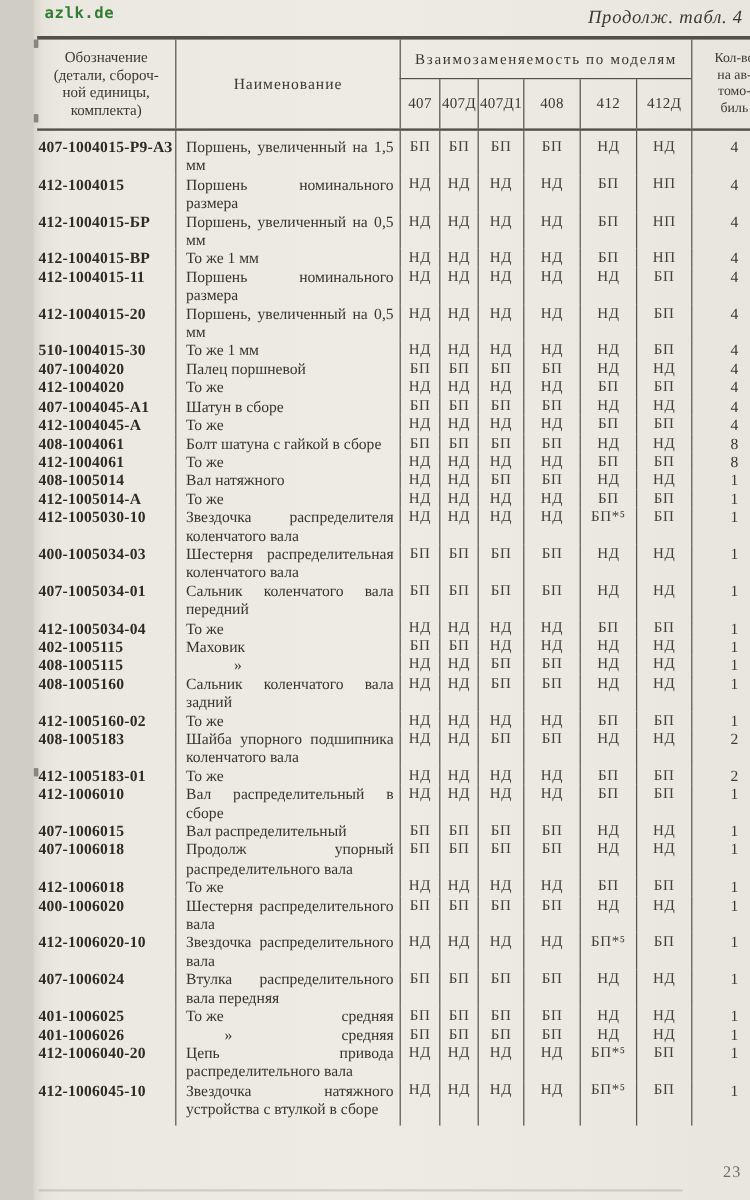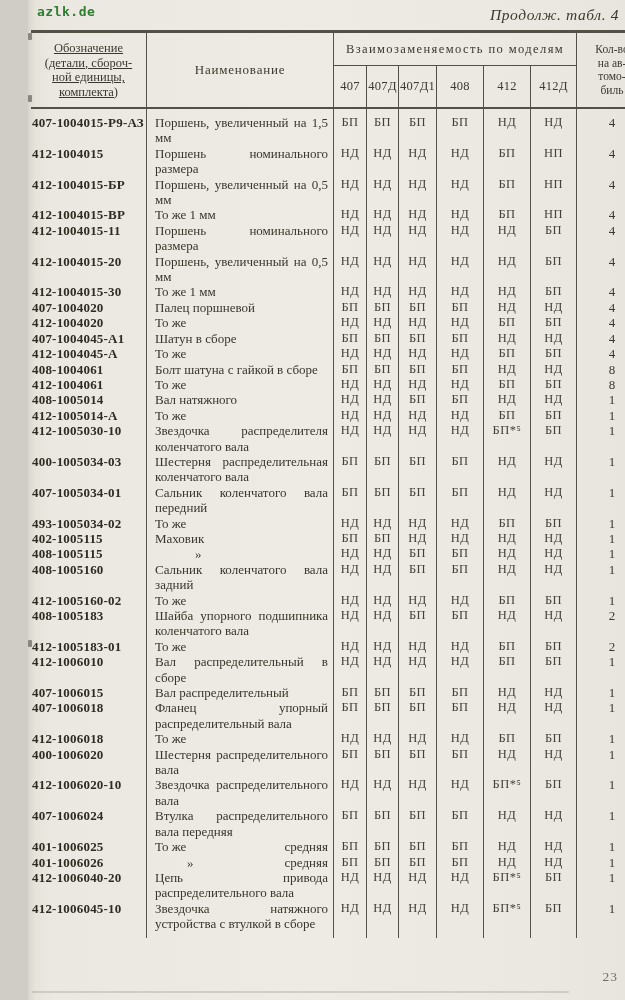--- a/index.html
+++ b/index.html
@@ -26,21 +26,21 @@
   .grid-cols {
     display:grid;
     grid-template-columns:115px 187px 33px 32px 38px 47px 47px 46px 1fr;
   }
   .thead {
     grid-template-rows:33px 41px;
     border-top:3px solid #535047;
     border-bottom:2px solid #535047;
   }
   .th { display:flex; align-items:center; justify-content:center; text-align:center; color:#3b382f; }
-  .th-col1 { grid-column:1; grid-row:1/3; font-size:12.5px; line-height:14.5px; white-space:pre-line;text-decoration:underline; }
+  .th-col1 { grid-column:1; grid-row:1/3; font-size:12.5px; line-height:14.5px; white-space:pre-line; }
   .th-col2 { grid-column:2; grid-row:1/3; border-left:1.5px solid #535047; font-size:13px; letter-spacing:0.8px; }
   .th-group { grid-column:3/9; grid-row:1; border-left:1.5px solid #535047; border-bottom:1.5px solid #535047; font-size:12.5px; letter-spacing:1.4px; }
   .th-model { grid-row:2; border-left:1.2px solid #535047; font-size:12.5px; letter-spacing:0.3px; }
   .th-qty { grid-column:9; grid-row:1/3; border-left:1.5px solid #535047; font-size:11.5px; line-height:13.5px; white-space:pre-line; }
 
   .trow > div { min-height:15.4px; line-height:15.4px; }
   .trow:first-child > div { padding-top:6px; }
   .trow:last-child > div { padding-bottom:6px; }
   .c-num { font-weight:bold; font-size:13px; padding-left:1px; padding-right:2px; letter-spacing:0.2px; color:#2e2b23; }
   .c-name { border-left:1.5px solid #56534a; padding:0 5px 0 8px; font-size:13px; text-align:justify; color:#38352c; }
@@ -143,21 +143,21 @@
           <div class="c-name">Поршень, увеличенный на 0,5 мм</div>
           <div class="c-val">НД</div>
           <div class="c-val">НД</div>
           <div class="c-val">НД</div>
           <div class="c-val">НД</div>
           <div class="c-val">НД</div>
           <div class="c-val">БП</div>
           <div class="c-qty">4</div>
         </div>
         <div class="trow grid-cols">
-          <div class="c-num">412-1004015-30</div>
+          <div class="c-num">510-1004015-30</div>
           <div class="c-name">То же  1 мм</div>
           <div class="c-val">НД</div>
           <div class="c-val">НД</div>
           <div class="c-val">НД</div>
           <div class="c-val">НД</div>
           <div class="c-val">НД</div>
           <div class="c-val">БП</div>
           <div class="c-qty">4</div>
         </div>
         <div class="trow grid-cols">
@@ -275,21 +275,21 @@
           <div class="c-name">Сальник коленчатого вала передний</div>
           <div class="c-val">БП</div>
           <div class="c-val">БП</div>
           <div class="c-val">БП</div>
           <div class="c-val">БП</div>
           <div class="c-val">НД</div>
           <div class="c-val">НД</div>
           <div class="c-qty">1</div>
         </div>
         <div class="trow grid-cols">
-          <div class="c-num">493-1005034-02</div>
+          <div class="c-num">412-1005034-04</div>
           <div class="c-name">То же</div>
           <div class="c-val">НД</div>
           <div class="c-val">НД</div>
           <div class="c-val">НД</div>
           <div class="c-val">НД</div>
           <div class="c-val">БП</div>
           <div class="c-val">БП</div>
           <div class="c-qty">1</div>
         </div>
         <div class="trow grid-cols">
@@ -375,21 +375,21 @@
           <div class="c-val">БП</div>
           <div class="c-val">БП</div>
           <div class="c-val">БП</div>
           <div class="c-val">БП</div>
           <div class="c-val">НД</div>
           <div class="c-val">НД</div>
           <div class="c-qty">1</div>
         </div>
         <div class="trow grid-cols">
           <div class="c-num">407-1006018</div>
-          <div class="c-name">Фланец упорный распределительный вала</div>
+          <div class="c-name">Продолж упорный распределительного вала</div>
           <div class="c-val">БП</div>
           <div class="c-val">БП</div>
           <div class="c-val">БП</div>
           <div class="c-val">БП</div>
           <div class="c-val">НД</div>
           <div class="c-val">НД</div>
           <div class="c-qty">1</div>
         </div>
         <div class="trow grid-cols">
           <div class="c-num">412-1006018</div>

